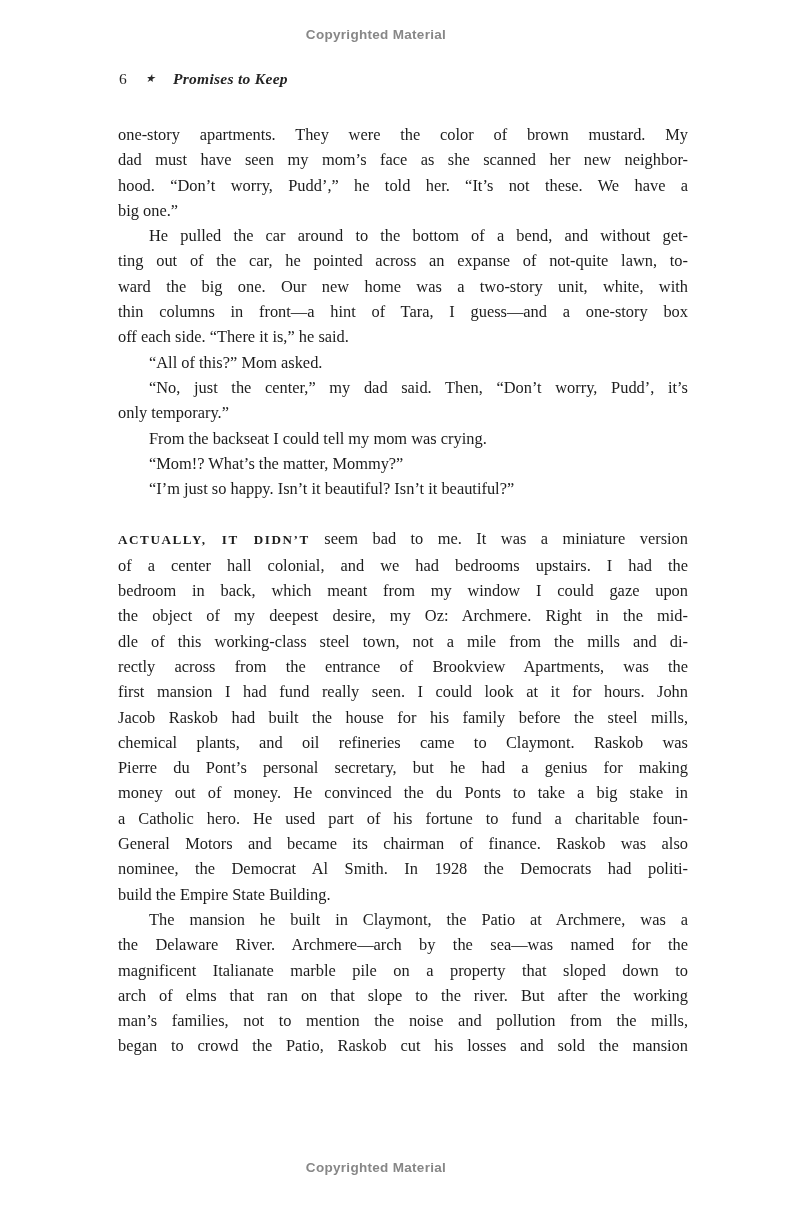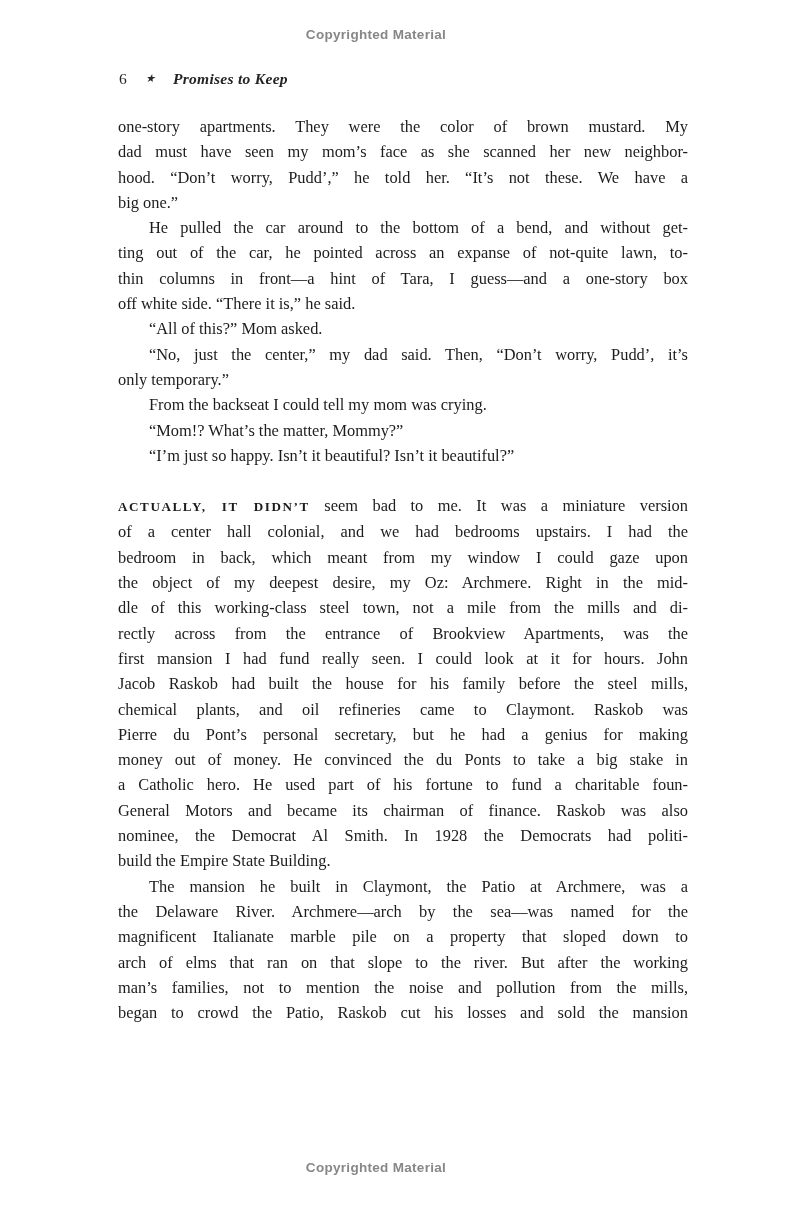--- a/index.html
+++ b/index.html
@@ -46,21 +46,21 @@
     color: #2a2a2a;
   }
   .running-head .title {
     font-style: italic;
     letter-spacing: 0.3px;
     font-weight: bold;
   }
   .body-text {
     position: absolute;
     left: 118px;
-    top: 114px;
+    top: 122px;
     width: 570px;
     font-size: 16.4px;
     line-height: 25.3px;
     color: #1c1c1c;
   }
   .para { margin: 0; }
   .para.section-start { margin-top: 25px; }
   .line {
     text-align: justify;
     text-align-last: justify;
@@ -90,22 +90,23 @@
   <div class="body-text" id="body-text">
       <div class="para">
         <div class="line">one-story apartments. They were the color of brown mustard. My</div>
         <div class="line">dad must have seen my mom’s face as she scanned her new neighbor-</div>
         <div class="line">hood. “Don’t worry, Pudd’,” he told her. “It’s not these. We have a</div>
         <div class="line end">big one.”</div>
       </div>
       <div class="para">
         <div class="line indent">He pulled the car around to the bottom of a bend, and without get-</div>
         <div class="line">ting out of the car, he pointed across an expanse of not-quite lawn, to-</div>
+        <div class="line">ward the big one. Our new home was a two-story unit, white, with</div>
         <div class="line">thin columns in front—a hint of Tara, I guess—and a one-story box</div>
-        <div class="line end">off white side. “There it is,” he said.</div>
+        <div class="line end">off each side. “There it is,” he said.</div>
       </div>
       <div class="para">
         <div class="line end indent">“All of this?” Mom asked.</div>
       </div>
       <div class="para">
         <div class="line indent">“No, just the center,” my dad said. Then, “Don’t worry, Pudd’, it’s</div>
         <div class="line end">only temporary.”</div>
       </div>
       <div class="para">
         <div class="line end indent">From the backseat I could tell my mom was crying.</div>

